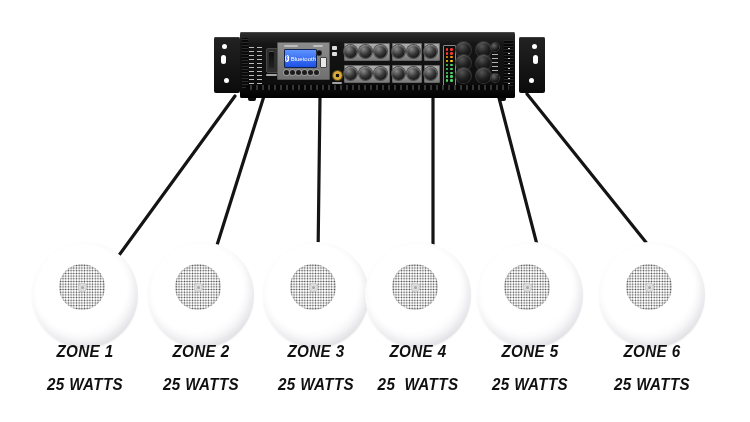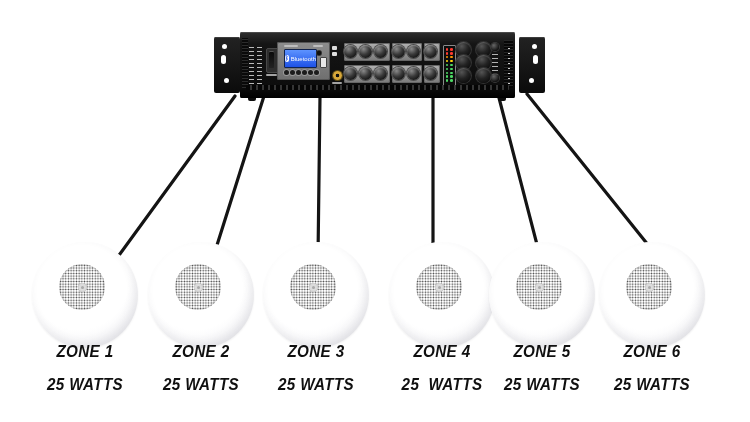--- a/index.html
+++ b/index.html
@@ -238,31 +238,31 @@
   <div class="spk" style="left:256px">
     <div class="disc">
       <div class="grille">
           <div class="hub"></div>
         </div>
     </div>
     <div class="zone-label">ZONE 3</div>
     <div class="watts-label">25 WATTS</div>
   </div>
 
-  <div class="spk" style="left:382px">
+  <div class="spk" style="left:358px">
     <div class="disc">
       <div class="grille">
           <div class="hub"></div>
         </div>
     </div>
     <div class="zone-label">ZONE 4</div>
     <div class="watts-label">25  WATTS</div>
   </div>
 
-  <div class="spk" style="left:482px">
+  <div class="spk" style="left:470px">
     <div class="disc">
       <div class="grille">
           <div class="hub"></div>
         </div>
     </div>
     <div class="zone-label">ZONE 5</div>
     <div class="watts-label">25 WATTS</div>
   </div>
 
   <div class="spk" style="left:592px">

